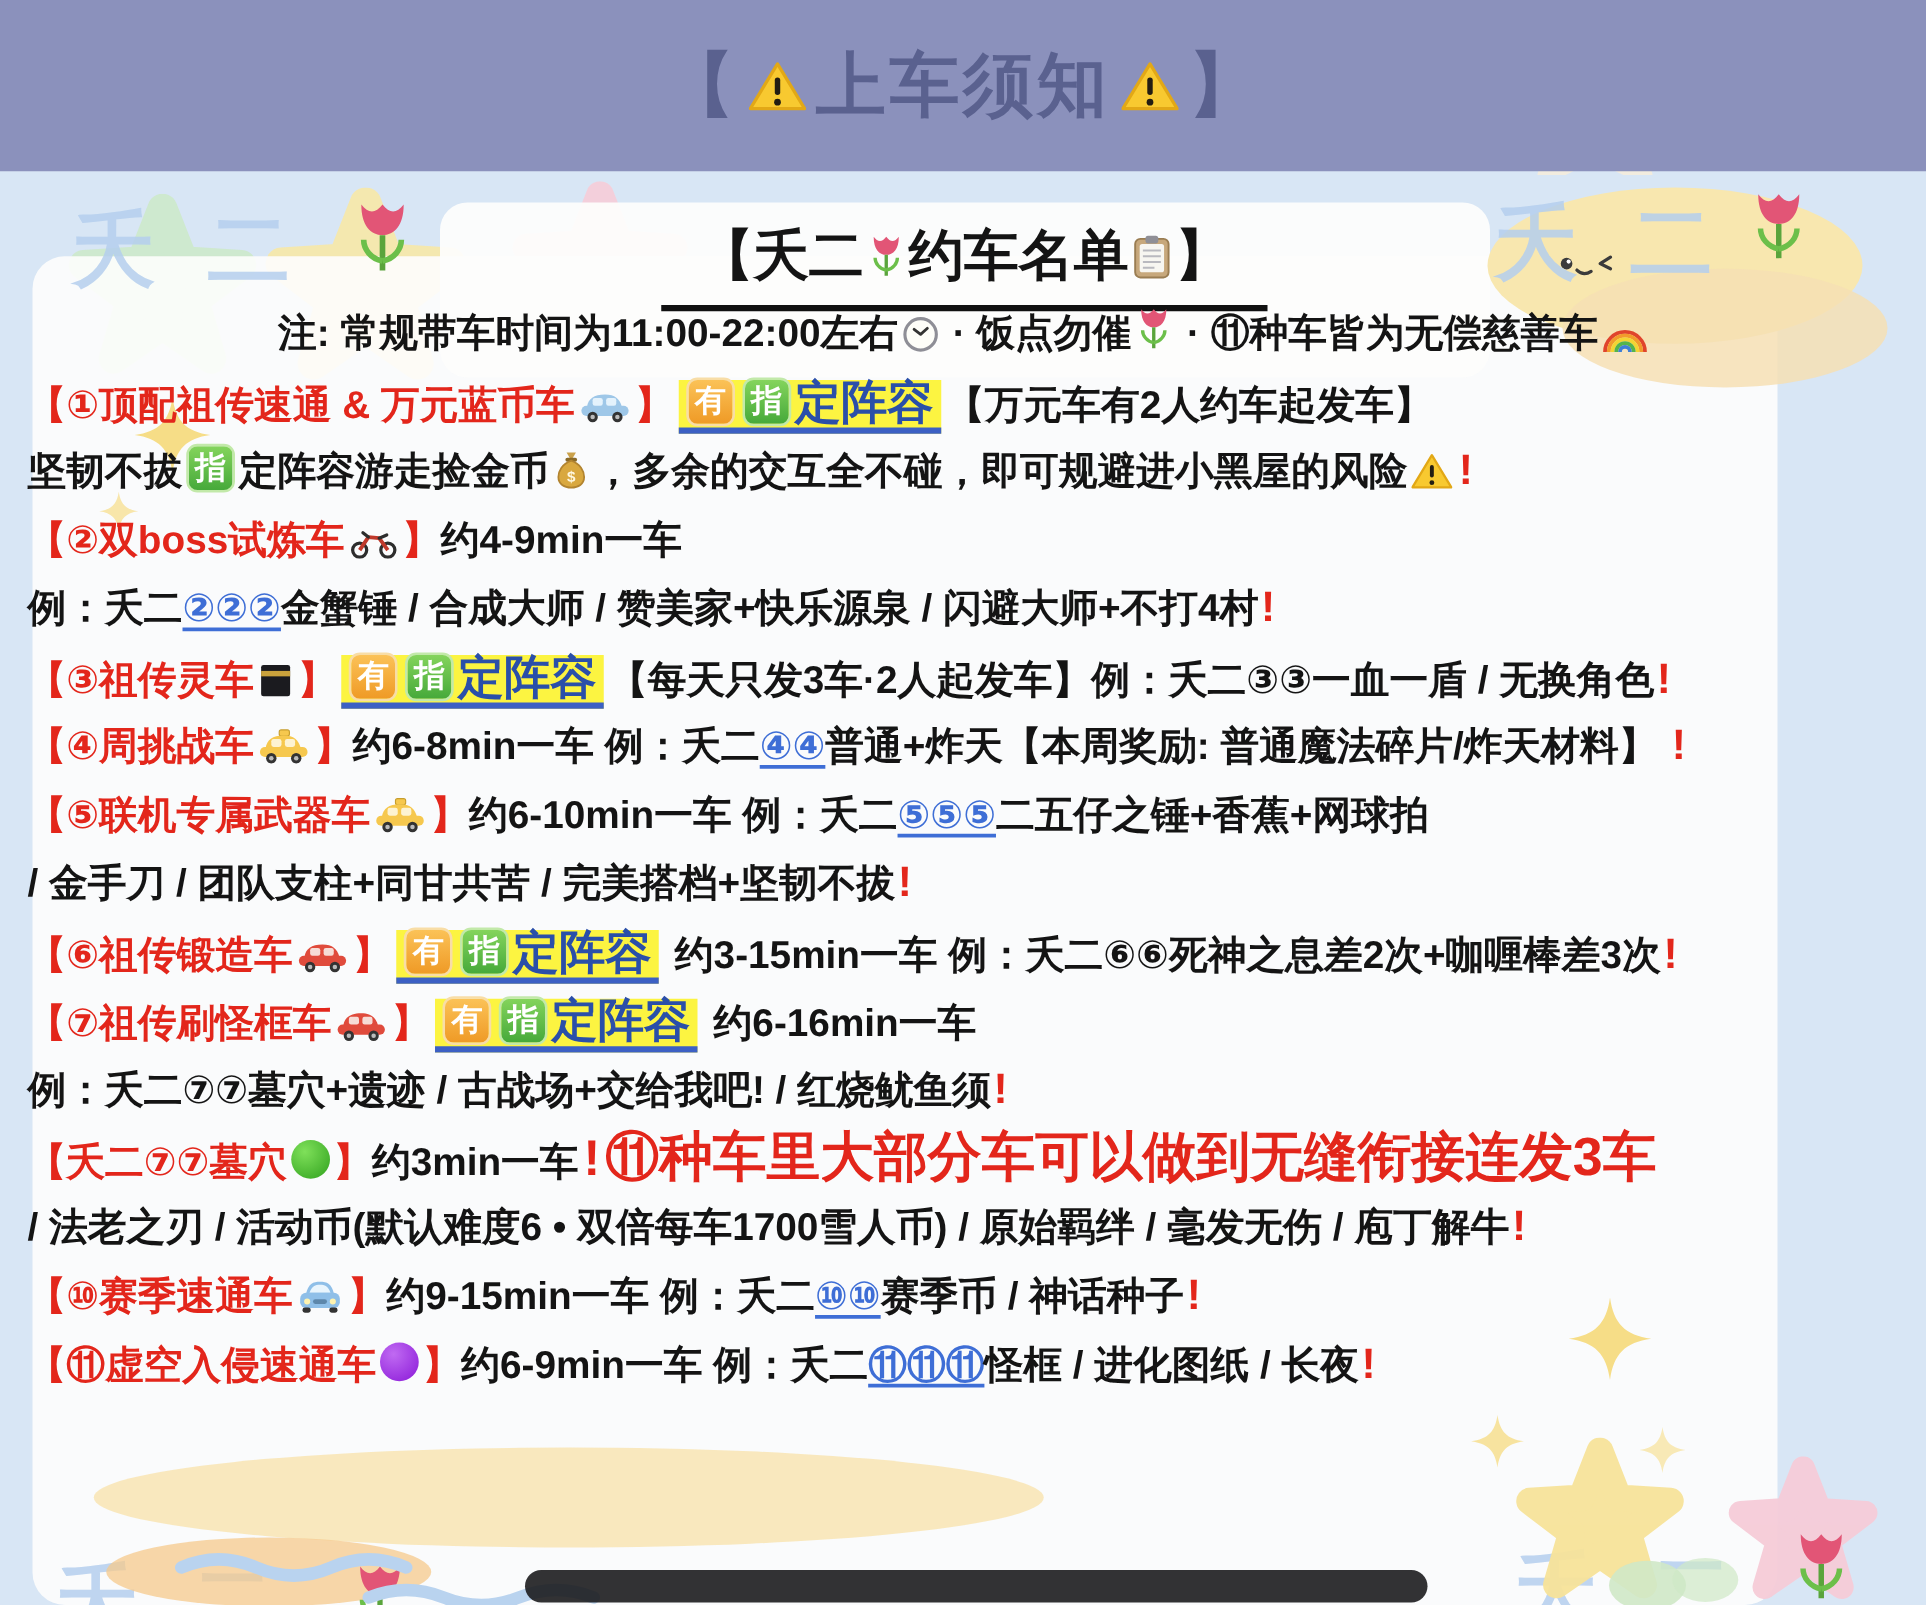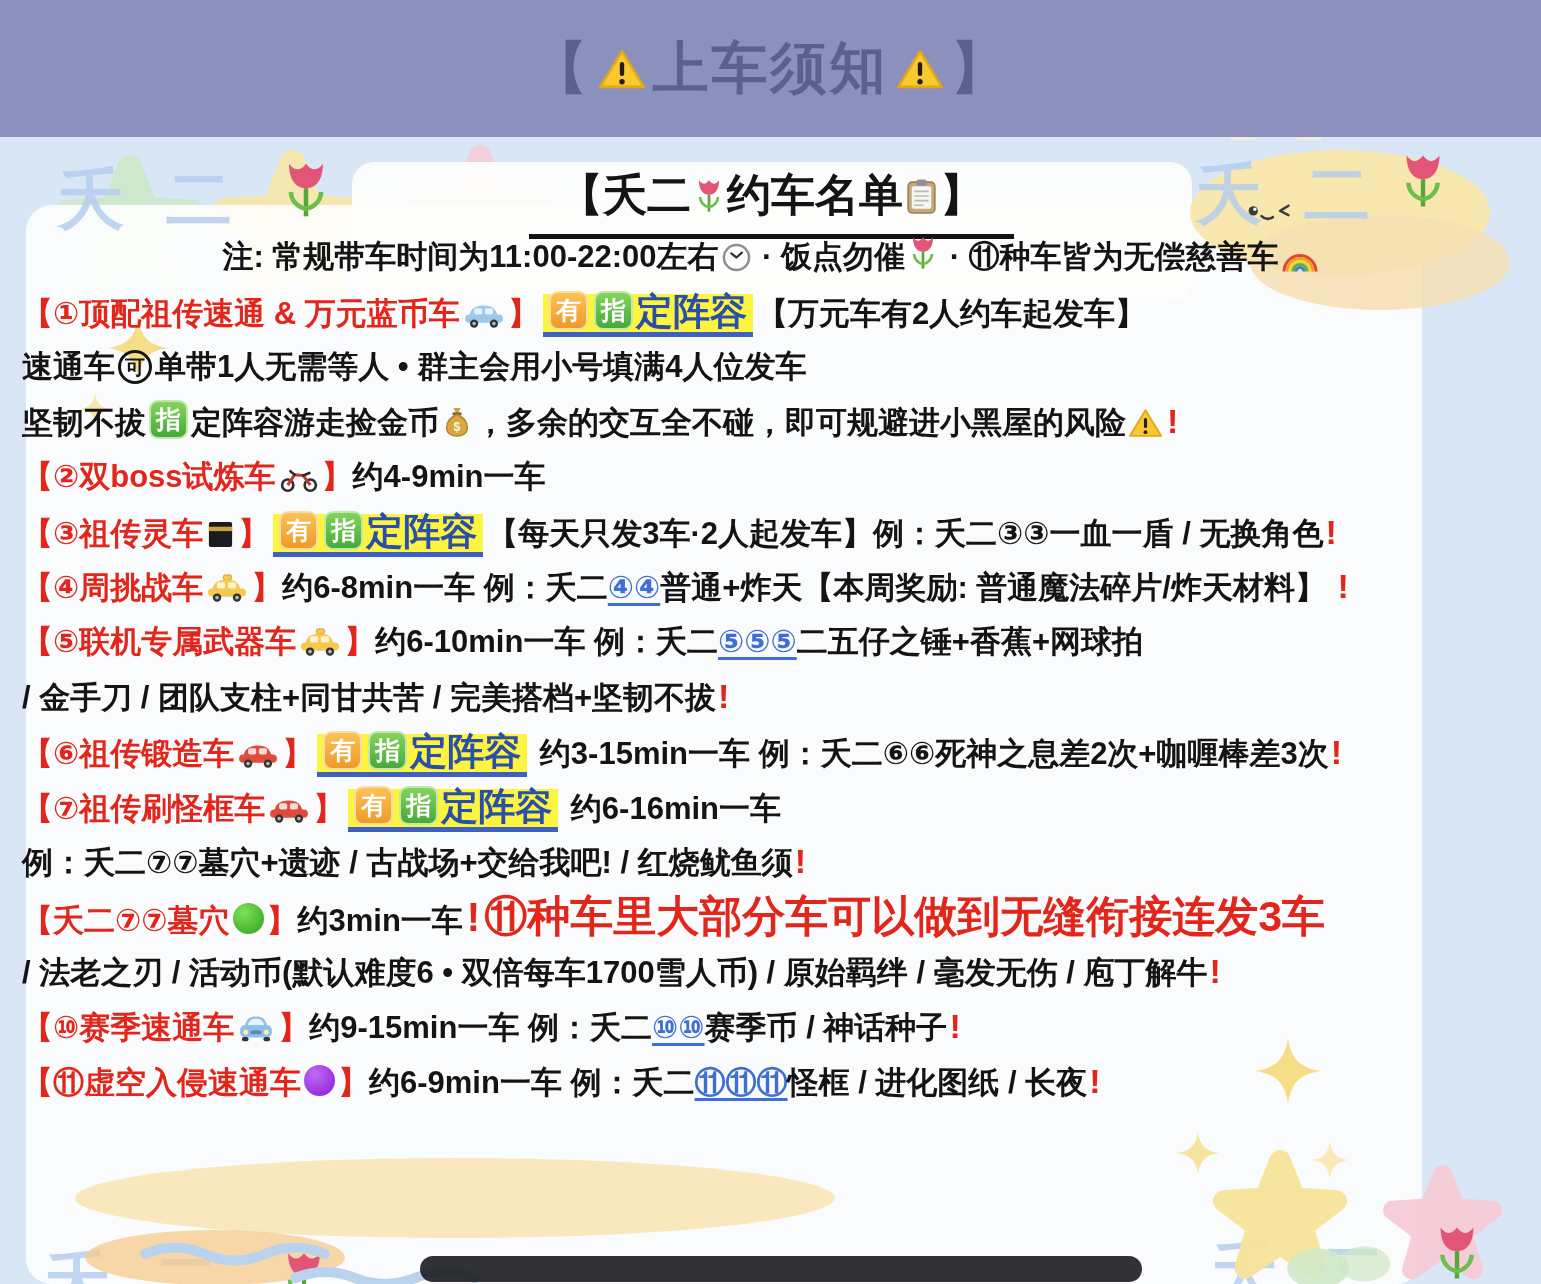--- a/index.html
+++ b/index.html
@@ -19,21 +19,21 @@
   .banner .ic{width:46px;height:42px;margin:0 4px;}
   .cloud{position:absolute;z-index:1;}
   
   .panel{position:absolute;left:26px;top:205px;width:1396px;height:1079px;background:rgba(253,253,252,.92);border-radius:26px;z-index:2;}
   .panel-top{position:absolute;left:352px;top:162px;width:840px;height:140px;background:rgba(253,253,252,.95);border-radius:22px;z-index:2;}
   
   .deco{position:absolute;z-index:3;pointer-events:none;}
   .wm{position:absolute;z-index:3;font-size:66px;letter-spacing:42px;color:#b5cfee;opacity:.85;white-space:nowrap;}
   .blob{position:absolute;border-radius:50%;z-index:3;}
   
-  .content{position:absolute;left:14px;top:160px;width:1515px;z-index:4;}
+  .content{position:absolute;left:14px;top:170px;width:1515px;z-index:4;}
   .content p{margin:0;white-space:nowrap;}
   .line{font-size:31px;line-height:55px;height:55px;padding-left:8px;}
   .line-title{text-align:center;font-size:44px;line-height:70px;height:70px;padding-left:0;}
   .title-underline{display:inline-block;border-bottom:5px solid #111;padding:0 30px 4px 30px;}
   .line-note{text-align:center;font-size:31px;line-height:54px;height:54px;padding-left:0;}
   .s-k{color:#141414;}
   .s-r{color:#e3261b;}
   .s-b{color:#3e6ed6;text-decoration:underline;text-decoration-thickness:3px;text-underline-offset:5px;}
   .s-rb{color:#e3261b;font-size:43px;}
   .s-x{color:#e3261b;font-size:34px;padding:0 2px;}
@@ -205,37 +205,37 @@
       <p class="line"><span class="s-r">【①顶配祖传速通 &amp; 万元蓝币车</span><svg width="42" height="27" viewBox="0 0 46 30" xmlns="http://www.w3.org/2000/svg" class="ic ic-car-blue">
           <path d="M7 15 c1 -7 6 -11 16 -11 c9 0 13 4 15 11z" fill="#9ec7e8"></path>
           <rect x="2" y="14" width="42" height="9" rx="4.5" fill="#9ec7e8"></rect>
           <rect x="12" y="7" width="9" height="7" rx="2" fill="#e4f2fc"></rect>
           <rect x="24" y="7" width="9" height="7" rx="2" fill="#e4f2fc"></rect>
           <circle cx="12" cy="24" r="4.6" fill="#333"></circle>
           <circle cx="34" cy="24" r="4.6" fill="#333"></circle>
           <circle cx="12" cy="24" r="2" fill="#bbb"></circle>
           <circle cx="34" cy="24" r="2" fill="#bbb"></circle>
         </svg><span class="s-r">】</span><span class="hl-wrap"><span class="s-byou">有</span><span class="s-bzhi">指</span><span class="s-hl">定阵容</span></span><span class="s-k">【万元车有2人约车起发车】</span></p>
-      <p class="line"><span class="s-k">速通车</span><span class="s-ck">可</span><span class="s-k">单带1人无需等人 • 群主会用小号填满4人位发车</span></p>
       <p class="line"><span class="s-k">坚韧不拔</span><span class="s-bzhi">指</span><span class="s-k">定阵容游走捡金币</span><svg width="30" height="32" viewBox="0 0 32 34" xmlns="http://www.w3.org/2000/svg" class="ic ic-moneybag">
           <path d="M12 2 h8 l-3.5 6 h-1z" fill="#caa14a"></path>
           <rect x="11" y="6.5" width="10" height="3.5" rx="1.7" fill="#8a6a28"></rect>
           <path d="M16 9 c-8 3 -11 9 -11 14 c0 6 5 9 11 9 c6 0 11 -3 11 -9 c0 -5 -3 -11 -11 -14z" fill="#d9a83f" stroke="#b28430" stroke-width="1.5"></path>
           <text x="16" y="27" font-size="13" fill="#fff8e0" text-anchor="middle" font-weight="bold" font-family="Liberation Sans,sans-serif">$</text>
         </svg><span class="s-k">，多余的交互全不碰，即可规避进小黑屋的风险</span><svg width="33" height="30" viewBox="0 0 36 32" xmlns="http://www.w3.org/2000/svg" class="ic ic-warning">
           <polygon points="18,2 35,30 1,30" fill="#f8c930" stroke="#e2a816" stroke-width="2" stroke-linejoin="round"></polygon>
           <rect x="16.3" y="10.5" width="3.4" height="11" rx="1.7" fill="#231d12"></rect>
           <circle cx="18" cy="26" r="2.1" fill="#231d12"></circle>
         </svg><span class="s-x">!</span></p>
       <p class="line"><span class="s-r">【②双boss试炼车</span><svg width="40" height="26" viewBox="0 0 46 30" xmlns="http://www.w3.org/2000/svg" class="ic ic-motorcycle">
           <circle cx="10" cy="22" r="6.5" fill="none" stroke="#2d2d2d" stroke-width="3"></circle>
           <circle cx="36" cy="22" r="6.5" fill="none" stroke="#2d2d2d" stroke-width="3"></circle>
           <path d="M10 22 L18 10 L28 11 L36 22" fill="none" stroke="#c0392b" stroke-width="3.5" stroke-linejoin="round"></path>
           <path d="M18 10 l-5 -4 M28 11 l7 -3" stroke="#2d2d2d" stroke-width="3" stroke-linecap="round"></path>
         </svg><span class="s-r">】</span><span class="s-k">约4-9min一车</span></p>
+      <p class="line"><span class="s-k">例：夭二</span><span class="s-b">②②②</span><span class="s-k">金蟹锤 / 合成大师 / 赞美家+快乐源泉 / 闪避大师+不打4村</span><span class="s-x">!</span></p>
       <p class="line"><span class="s-r">【③祖传灵车</span><svg width="29" height="31" viewBox="0 0 30 32" xmlns="http://www.w3.org/2000/svg" class="ic ic-kaaba">
           <rect x="3" y="4" width="24" height="26" rx="2" fill="#1b1b1f"></rect>
           <rect x="3" y="9" width="24" height="4.5" fill="#caa23c"></rect>
         </svg><span class="s-r">】</span><span class="hl-wrap"><span class="s-byou">有</span><span class="s-bzhi">指</span><span class="s-hl">定阵容</span></span><span class="s-k">【每天只发3车·2人起发车】例：夭二③③一血一盾 / 无换角色</span><span class="s-x">!</span></p>
       <p class="line"><span class="s-r">【④周挑战车</span><svg width="42" height="29" viewBox="0 0 46 32" xmlns="http://www.w3.org/2000/svg" class="ic ic-taxi">
           <rect x="19" y="1" width="9" height="5.5" rx="1.8" fill="#f6c84e" stroke="#c79e2d" stroke-width="1"></rect>
           <path d="M7 17 c1 -7 6 -11 16 -11 c9 0 13 4 15 11z" fill="#f6c84e"></path>
           <rect x="2" y="16" width="42" height="9" rx="4.5" fill="#f6c84e"></rect>
           <rect x="12" y="9" width="9" height="7" rx="2" fill="#fdf3d2"></rect>
           <rect x="24" y="9" width="9" height="7" rx="2" fill="#fdf3d2"></rect>

